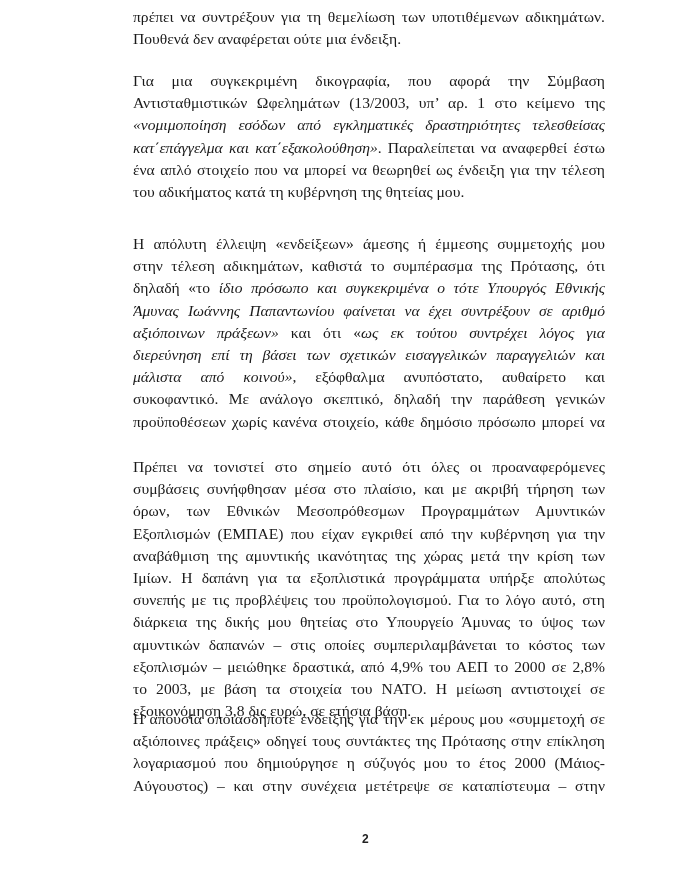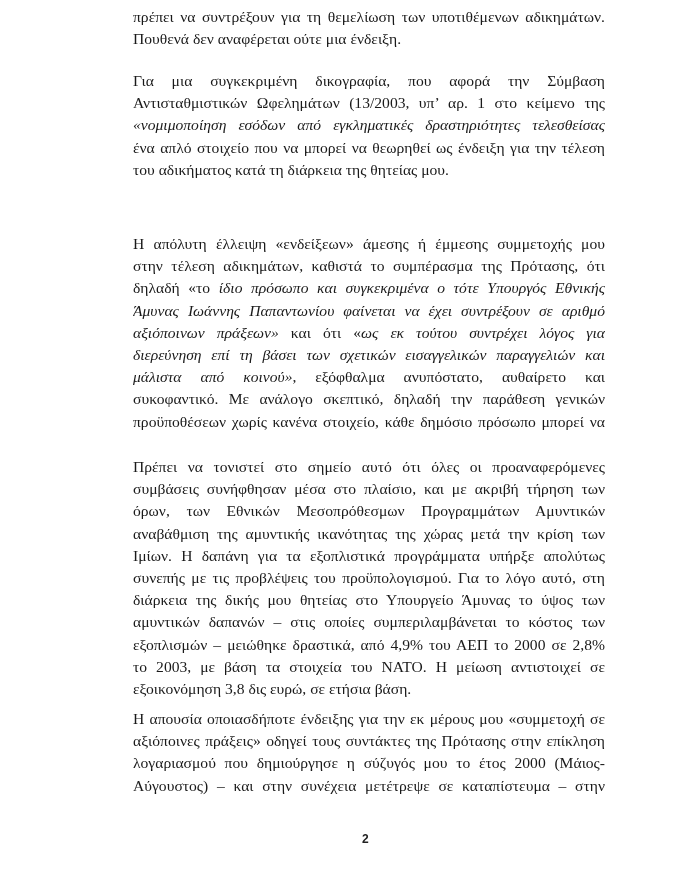--- a/index.html
+++ b/index.html
@@ -56,38 +56,40 @@
 
 <div class="page">
   <div class="text-block" id="para-0" style="top:6px;">
       <span class="line justify"><span>πρέπει να συντρέξουν για τη θεμελίωση των υποτιθέμενων αδικημάτων.</span></span>
       <span class="line"><span>Πουθενά δεν αναφέρεται ούτε μια ένδειξη.</span></span>
     </div>
   <div class="text-block" id="para-1" style="top:70px;">
       <span class="line justify"><span>Για μια συγκεκριμένη δικογραφία, που αφορά την Σύμβαση</span></span>
       <span class="line justify"><span>Αντισταθμιστικών Ωφελημάτων (13/2003, υπ’ αρ. 1 στο κείμενο της</span></span>
       <span class="line justify"><span class="it">«νομιμοποίηση εσόδων από εγκληματικές δραστηριότητες τελεσθείσας</span></span>
+      <span class="line justify"><span class="it">κατ΄επάγγελμα και κατ΄εξακολούθηση»</span><span>. Παραλείπεται να αναφερθεί έστω</span></span>
       <span class="line justify"><span>ένα απλό στοιχείο που να μπορεί να θεωρηθεί ως ένδειξη για την τέλεση</span></span>
-      <span class="line"><span>του αδικήματος  κατά τη διάρκεια της θητείας μου.</span></span>
+      <span class="line"><span>του αδικήματος  κατά τη κυβέρνηση της θητείας μου.</span></span>
     </div>
   <div class="text-block" id="para-2" style="top:233px;">
       <span class="line justify"><span>Η απόλυτη έλλειψη «ενδείξεων» άμεσης ή έμμεσης συμμετοχής μου</span></span>
       <span class="line justify"><span>στην τέλεση αδικημάτων, καθιστά το συμπέρασμα της Πρότασης, ότι</span></span>
       <span class="line justify"><span>δηλαδή «το </span><span class="it">ίδιο πρόσωπο και συγκεκριμένα ο  τότε Υπουργός Εθνικής</span></span>
       <span class="line justify"><span class="it">Άμυνας Ιωάννης Παπαντωνίου φαίνεται να έχει συντρέξουν σε αριθμό</span></span>
       <span class="line justify"><span class="it">αξιόποινων πράξεων»</span><span> και ότι «</span><span class="it">ως εκ τούτου συντρέχει λόγος για</span></span>
       <span class="line justify"><span class="it">διερεύνηση επί τη βάσει των σχετικών εισαγγελικών παραγγελιών και</span></span>
       <span class="line justify"><span class="it">μάλιστα από κοινού»</span><span>, εξόφθαλμα ανυπόστατο, αυθαίρετο και</span></span>
       <span class="line justify"><span>συκοφαντικό. Με ανάλογο σκεπτικό, δηλαδή την παράθεση γενικών</span></span>
       <span class="line justify"><span>προϋποθέσεων χωρίς κανένα στοιχείο, κάθε δημόσιο πρόσωπο μπορεί να</span></span>
     </div>
   <div class="text-block" id="para-3" style="top:456px;">
       <span class="line justify"><span>Πρέπει να τονιστεί στο σημείο αυτό ότι όλες οι προαναφερόμενες</span></span>
       <span class="line justify"><span>συμβάσεις συνήφθησαν μέσα στο πλαίσιο, και με ακριβή τήρηση των</span></span>
       <span class="line justify"><span>όρων, των Εθνικών Μεσοπρόθεσμων Προγραμμάτων Αμυντικών</span></span>
+      <span class="line justify"><span>Εξοπλισμών (ΕΜΠΑΕ) που είχαν εγκριθεί από την κυβέρνηση για την</span></span>
       <span class="line justify"><span>αναβάθμιση της αμυντικής ικανότητας της χώρας μετά την κρίση των</span></span>
       <span class="line justify"><span>Ιμίων.  Η δαπάνη για τα εξοπλιστικά προγράμματα υπήρξε απολύτως</span></span>
       <span class="line justify"><span>συνεπής με τις προβλέψεις του προϋπολογισμού. Για το λόγο αυτό, στη</span></span>
       <span class="line justify"><span>διάρκεια της δικής μου θητείας στο Υπουργείο Άμυνας το ύψος των</span></span>
       <span class="line justify"><span>αμυντικών δαπανών – στις οποίες συμπεριλαμβάνεται το κόστος των</span></span>
       <span class="line justify"><span>εξοπλισμών – μειώθηκε δραστικά, από 4,9% του ΑΕΠ το 2000 σε 2,8%</span></span>
       <span class="line justify"><span>το 2003, με βάση τα στοιχεία του ΝΑΤΟ. Η μείωση αντιστοιχεί σε</span></span>
       <span class="line"><span>εξοικονόμηση 3,8 δις ευρώ, σε ετήσια βάση.</span></span>
     </div>
   <div class="text-block" id="para-4" style="top:708px;">

